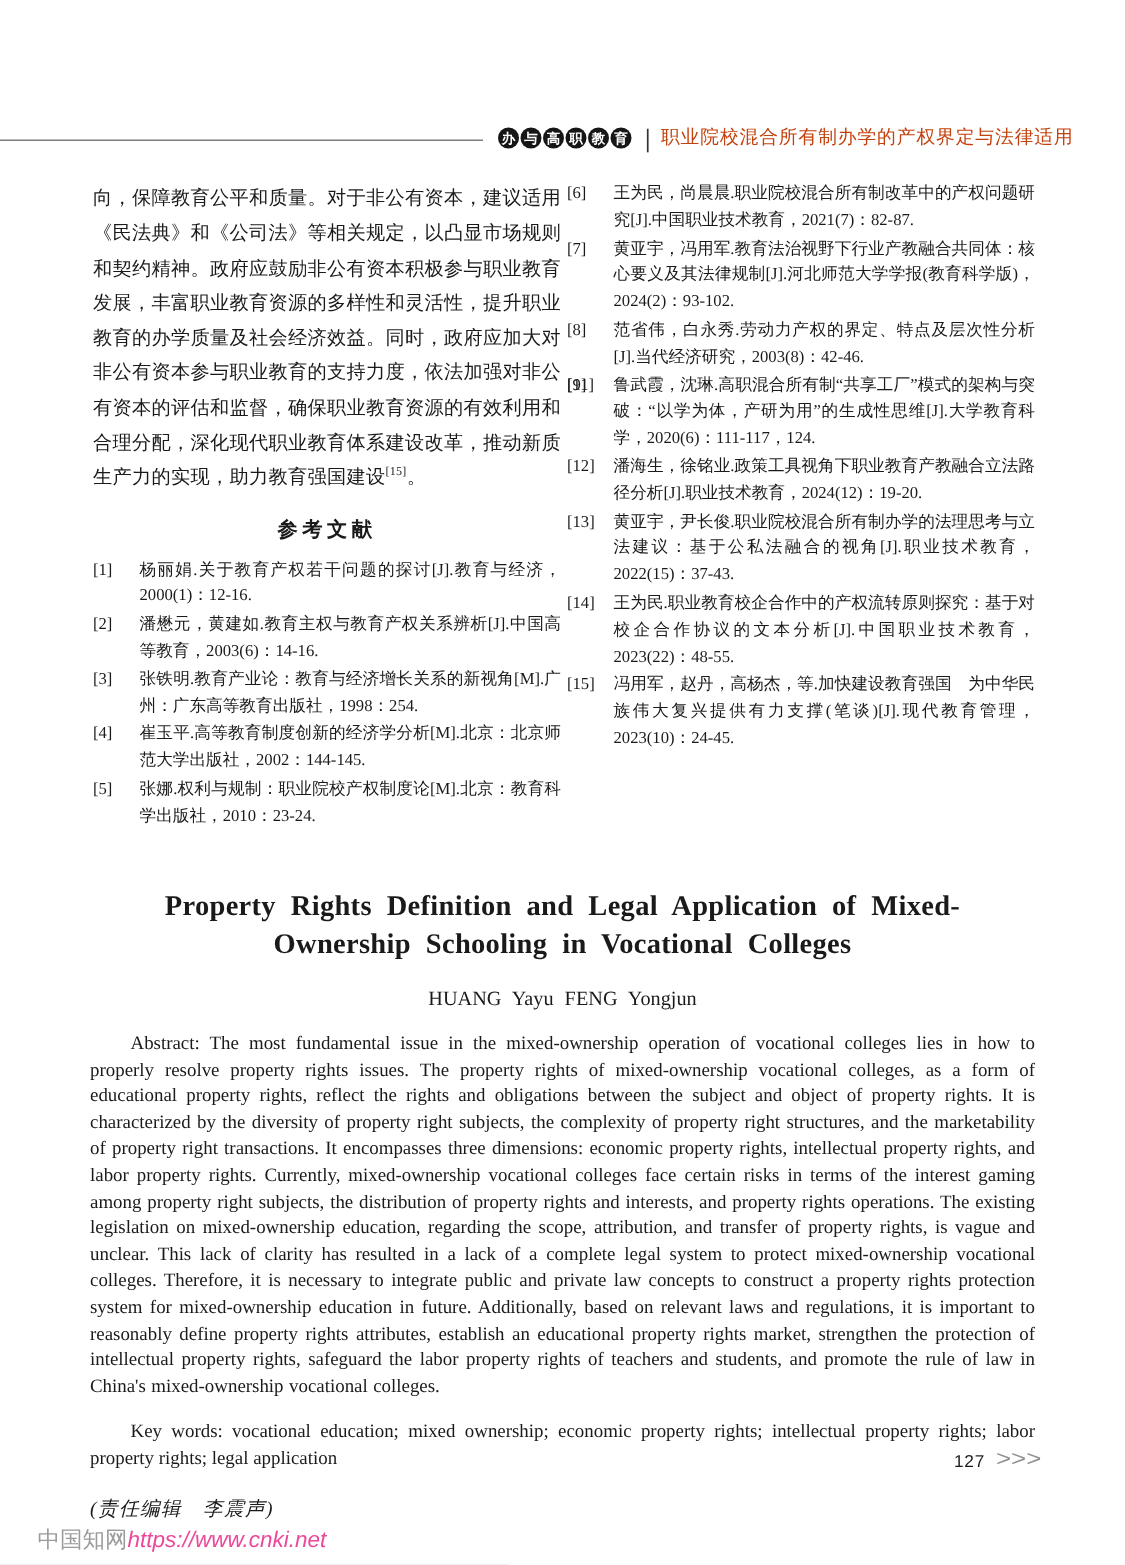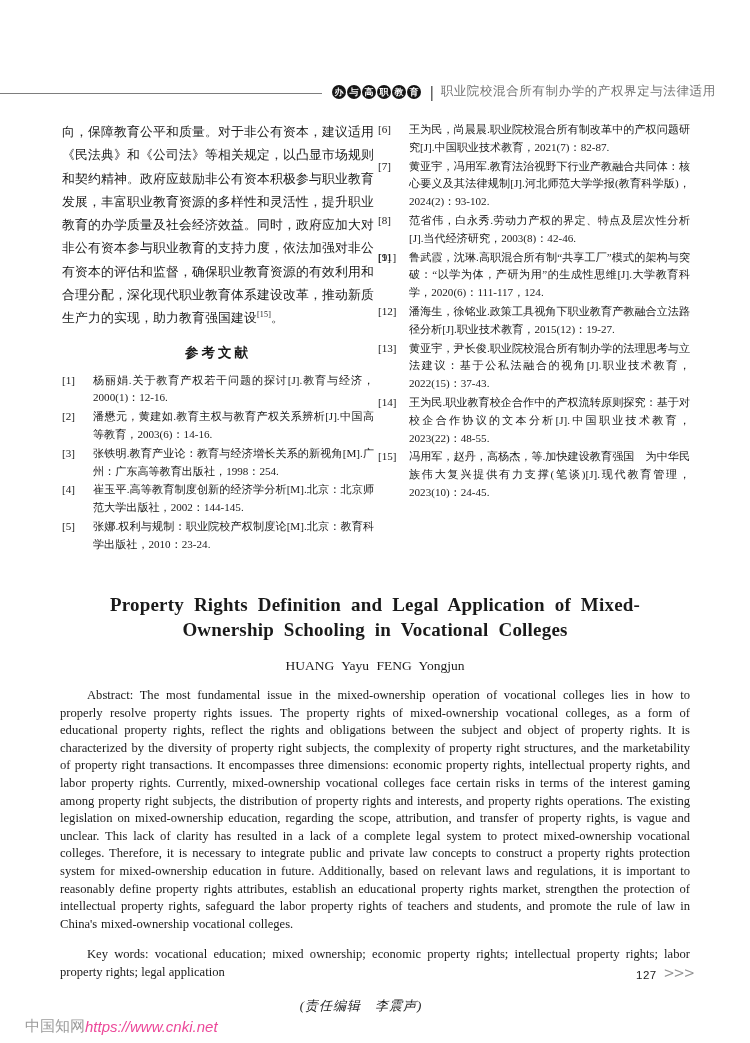--- a/index.html
+++ b/index.html
@@ -27,21 +27,21 @@
   .badge-char{
     display:inline-block;width:14px;height:14px;border-radius:50%;
     background:#161616;color:#fff;font-size:9px;line-height:14px;
     text-align:center;font-weight:700;
   }
   .header-sep{
     margin:0 7px 0 9px;color:#333;font-size:14px;font-weight:300;
     transform:scaleY(1.2);
   }
   .running-title{
-    font-size:12.5px;color:#737373;letter-spacing:0.6px;font-weight:500;
+    font-size:12.5px;color:#c2410c;letter-spacing:0.6px;font-weight:500;
   }
   
   .columns{
     position:absolute;top:121px;left:62px;width:628px;height:452px;
     display:flex;gap:4px;overflow:hidden;
   }
   .col{flex:1;min-width:0;}
   .body-text{
     font-size:12.8px;line-height:23.3px;text-align:justify;
     letter-spacing:0.2px;margin:0;
@@ -70,21 +70,21 @@
     text-align:center;font-size:13.5px;margin-top:9px;word-spacing:4px;
   }
   .en-abstract{
     margin-top:13px;font-size:12.6px;line-height:17.6px;
     text-align:justify;text-indent:27px;word-spacing:0.5px;
   }
   .en-keywords{
     font-size:12.6px;line-height:17.6px;text-align:justify;text-indent:27px;
   }
   .editor-note{
-    text-align:center;font-style:italic;font-size:13px;
+    text-align:left;font-style:italic;font-size:13px;
     margin-top:16px;padding-right:28px;letter-spacing:1px;
   }
   
   .page-number{
     position:absolute;top:969px;left:636px;
     font-family:"Liberation Sans","DejaVu Sans",sans-serif;
     font-weight:400;font-size:11.5px;color:#1a1a1a;letter-spacing:0.5px;
   }
   .page-chevrons{
     position:absolute;top:964px;left:664px;
@@ -131,21 +131,21 @@
         <div class="ref-item"><span class="ref-no">[5]</span><span>张娜.权利与规制：职业院校产权制度论[M].北京：教育科学出版社，2010：23-24.</span></div>
       </div>
     </div>
     <div class="col">
       <div class="ref-list">
         <div class="ref-item"><span class="ref-no">[6]</span><span>王为民，尚晨晨.职业院校混合所有制改革中的产权问题研究[J].中国职业技术教育，2021(7)：82-87.</span></div>
         <div class="ref-item"><span class="ref-no">[7]</span><span>黄亚宇，冯用军.教育法治视野下行业产教融合共同体：核心要义及其法律规制[J].河北师范大学学报(教育科学版)，2024(2)：93-102.</span></div>
         <div class="ref-item"><span class="ref-no">[8]</span><span>范省伟，白永秀.劳动力产权的界定、特点及层次性分析[J].当代经济研究，2003(8)：42-46.</span></div>
         <div class="ref-item"><span class="ref-no">[9]</span></div>
         <div class="ref-item"><span class="ref-no">[11]</span><span>鲁武霞，沈琳.高职混合所有制“共享工厂”模式的架构与突破：“以学为体，产研为用”的生成性思维[J].大学教育科学，2020(6)：111-117，124.</span></div>
-        <div class="ref-item"><span class="ref-no">[12]</span><span>潘海生，徐铭业.政策工具视角下职业教育产教融合立法路径分析[J].职业技术教育，2015(12)：19-27.</span></div>
+        <div class="ref-item"><span class="ref-no">[12]</span><span>潘海生，徐铭业.政策工具视角下职业教育产教融合立法路径分析[J].职业技术教育，2024(12)：19-20.</span></div>
         <div class="ref-item"><span class="ref-no">[13]</span><span>黄亚宇，尹长俊.职业院校混合所有制办学的法理思考与立法建议：基于公私法融合的视角[J].职业技术教育，2022(15)：37-43.</span></div>
         <div class="ref-item"><span class="ref-no">[14]</span><span>王为民.职业教育校企合作中的产权流转原则探究：基于对校企合作协议的文本分析[J].中国职业技术教育，2023(22)：48-55.</span></div>
         <div class="ref-item"><span class="ref-no">[15]</span><span>冯用军，赵丹，高杨杰，等.加快建设教育强国　为中华民族伟大复兴提供有力支撑(笔谈)[J].现代教育管理，2023(10)：24-45.</span></div>
       </div>
     </div>
   </div>
 
   <div class="english">
     <h1 class="en-title">Property Rights Definition and Legal Application of Mixed-Ownership Schooling in Vocational Colleges</h1>
     <div class="en-authors">HUANG Yayu  FENG Yongjun</div>

